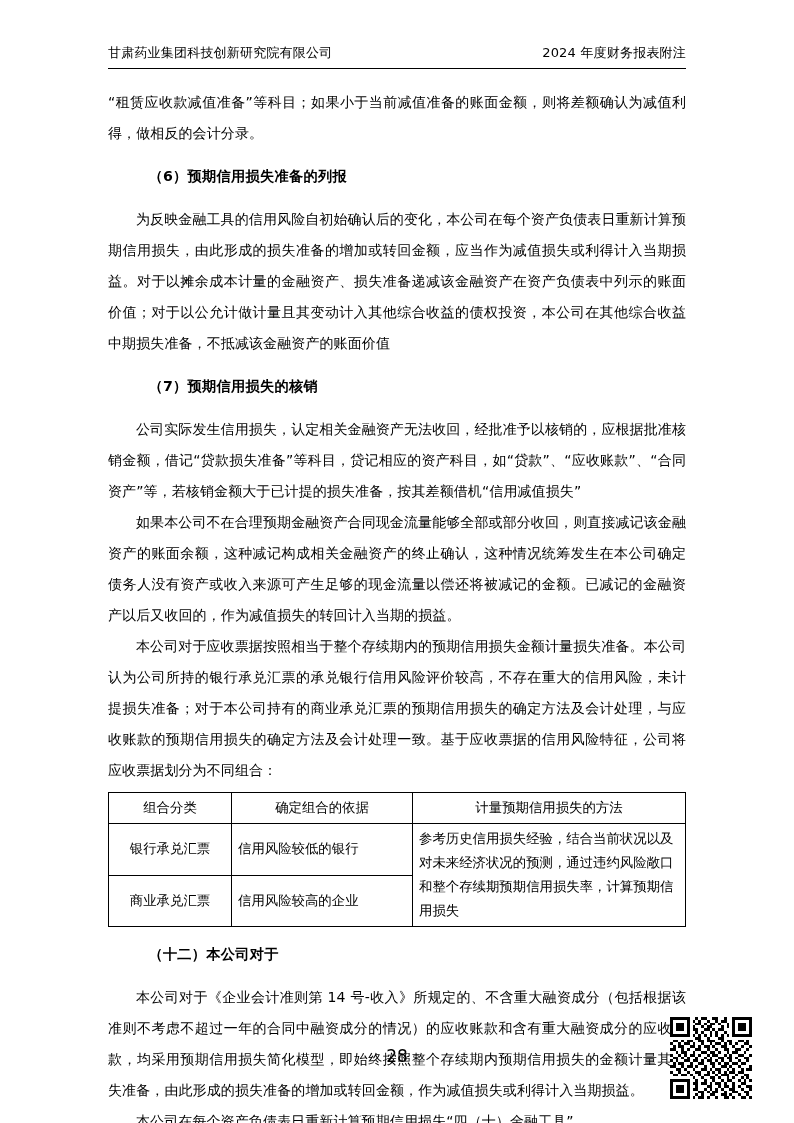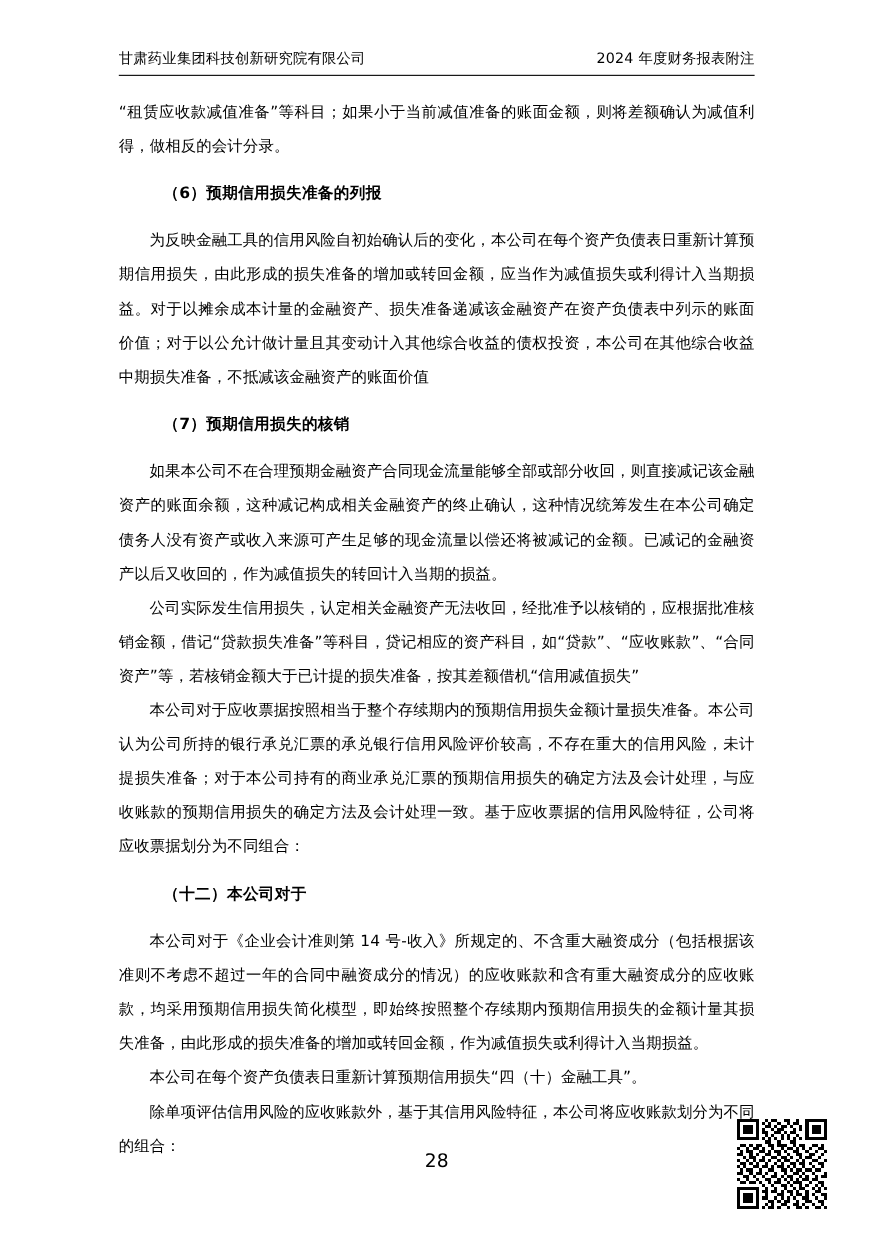--- a/index.html
+++ b/index.html
@@ -118,27 +118,45 @@
     <div class="header-rule"></div>
 
     <p class="para">“租赁应收款减值准备”等科目；如果小于当前减值准备的账面金额，则将差额确认为减值利得，做相反的会计分录。</p>
 
     <p class="heading">（6）预期信用损失准备的列报</p>
 
     <p class="para indent">为反映金融工具的信用风险自初始确认后的变化，本公司在每个资产负债表日重新计算预期信用损失，由此形成的损失准备的增加或转回金额，应当作为减值损失或利得计入当期损益。对于以摊余成本计量的金融资产、损失准备递减该金融资产在资产负债表中列示的账面价值；对于以公允计做计量且其变动计入其他综合收益的债权投资，本公司在其他综合收益中期损失准备，不抵减该金融资产的账面价值</p>
 
     <p class="heading">（7）预期信用损失的核销</p>
 
+    <p class="para indent">公司实际发生信用损失，认定相关金融资产无法收回，经批准予以核销的，应根据批准核销金额，借记“贷款损失准备”等科目，贷记相应的资产科目，如“贷款”、“应收账款”、“合同资产”等，若核销金额大于已计提的损失准备，按其差额借机“信用减值损失”</p>
+
     <p class="para indent">如果本公司不在合理预期金融资产合同现金流量能够全部或部分收回，则直接减记该金融资产的账面余额，这种减记构成相关金融资产的终止确认，这种情况统筹发生在本公司确定债务人没有资产或收入来源可产生足够的现金流量以偿还将被减记的金额。已减记的金融资产以后又收回的，作为减值损失的转回计入当期的损益。</p>
 
-    <p class="para indent">公司实际发生信用损失，认定相关金融资产无法收回，经批准予以核销的，应根据批准核销金额，借记“贷款损失准备”等科目，贷记相应的资产科目，如“贷款”、“应收账款”、“合同资产”等，若核销金额大于已计提的损失准备，按其差额借机“信用减值损失”</p>
-
 
     <p class="para indent">本公司对于应收票据按照相当于整个存续期内的预期信用损失金额计量损失准备。本公司认为公司所持的银行承兑汇票的承兑银行信用风险评价较高，不存在重大的信用风险，未计提损失准备；对于本公司持有的商业承兑汇票的预期信用损失的确定方法及会计处理，与应收账款的预期信用损失的确定方法及会计处理一致。基于应收票据的信用风险特征，公司将应收票据划分为不同组合：</p>
 
+    <table class="tbl">
+      <tbody>
+        <tr>
+          <td class="th c1">组合分类</td>
+          <td class="th c2">确定组合的依据</td>
+          <td class="th">计量预期信用损失的方法</td>
+        </tr>
+        <tr>
+          <td class="th c1">银行承兑汇票</td>
+          <td class="body-left c2">信用风险较低的银行</td>
+          <td class="method" rowspan="2">参考历史信用损失经验，结合当前状况以及对未来经济状况的预测，通过违约风险敞口和整个存续期预期信用损失率，计算预期信用损失</td>
+        </tr>
+        <tr>
+          <td class="th c1">商业承兑汇票</td>
+          <td class="body-left c2">信用风险较高的企业</td>
+        </tr>
+      </tbody>
+    </table>
 
     <p class="heading">（十二）本公司对于</p>
 
     <p class="para indent">本公司对于《企业会计准则第 14 号-收入》所规定的、不含重大融资成分（包括根据该准则不考虑不超过一年的合同中融资成分的情况）的应收账款和含有重大融资成分的应收账款，均采用预期信用损失简化模型，即始终按照整个存续期内预期信用损失的金额计量其损失准备，由此形成的损失准备的增加或转回金额，作为减值损失或利得计入当期损益。</p>
 
     <p class="para indent">本公司在每个资产负债表日重新计算预期信用损失“四（十）金融工具”。</p>
 
     <p class="para indent">除单项评估信用风险的应收账款外，基于其信用风险特征，本公司将应收账款划分为不同的组合：</p>
 
   </div>

